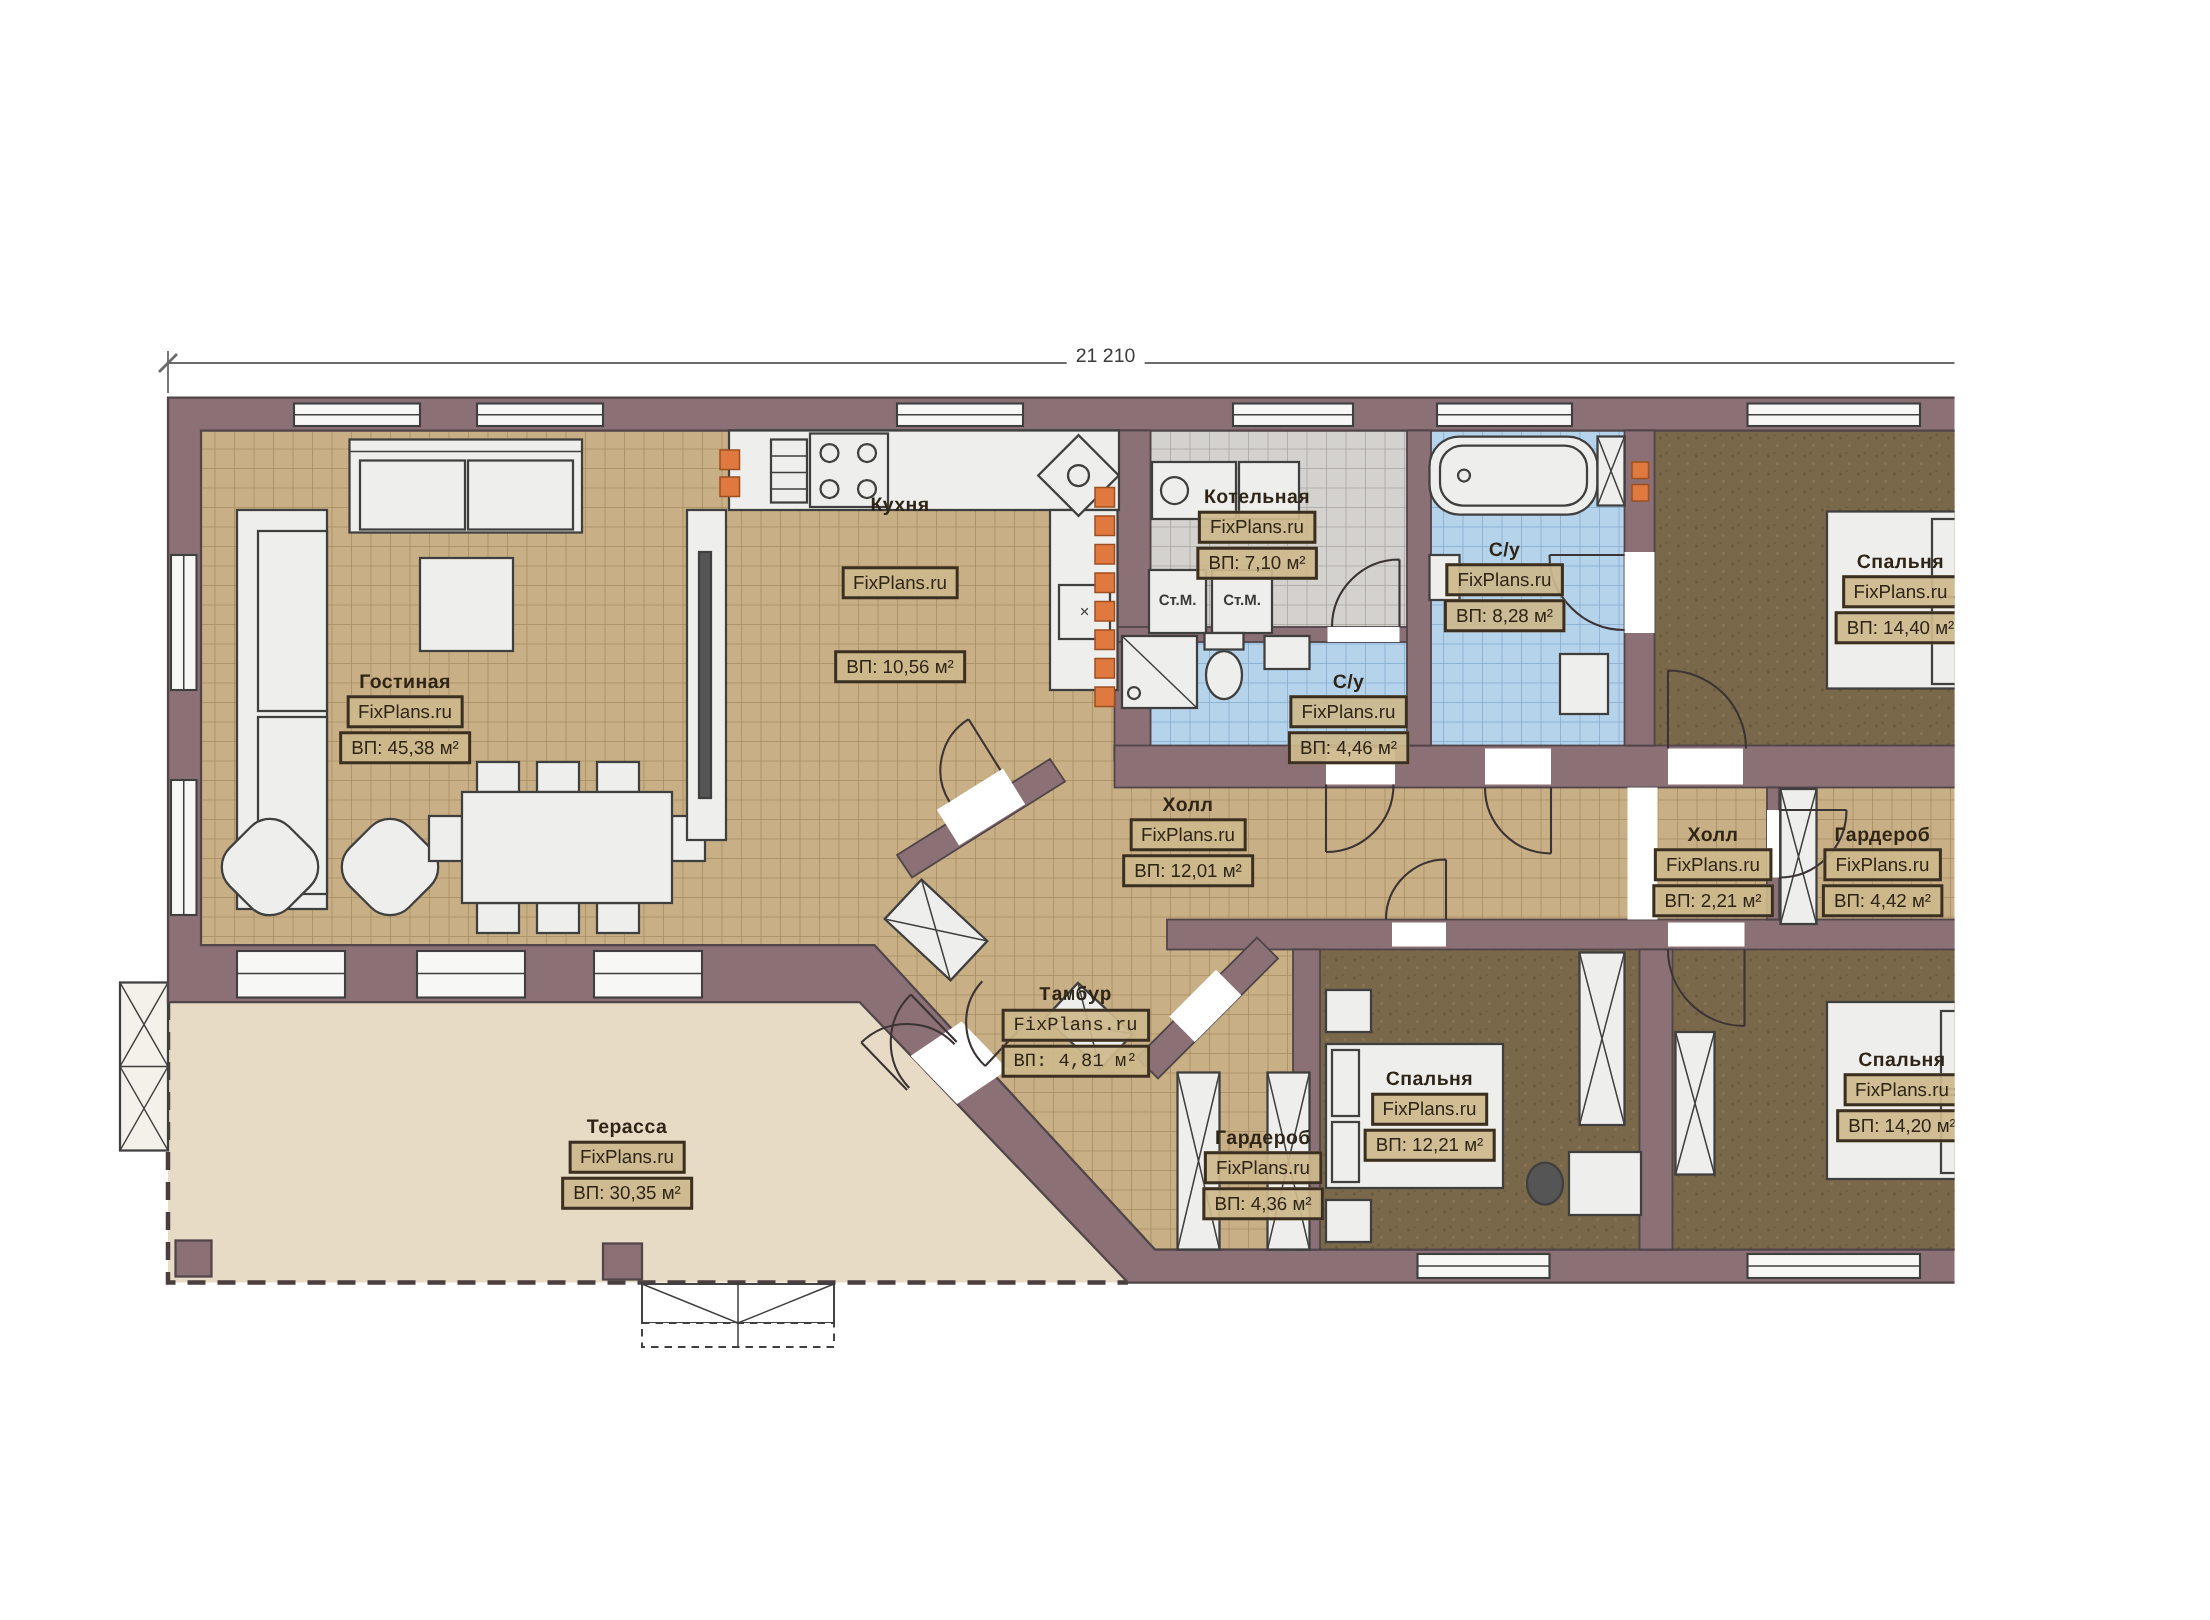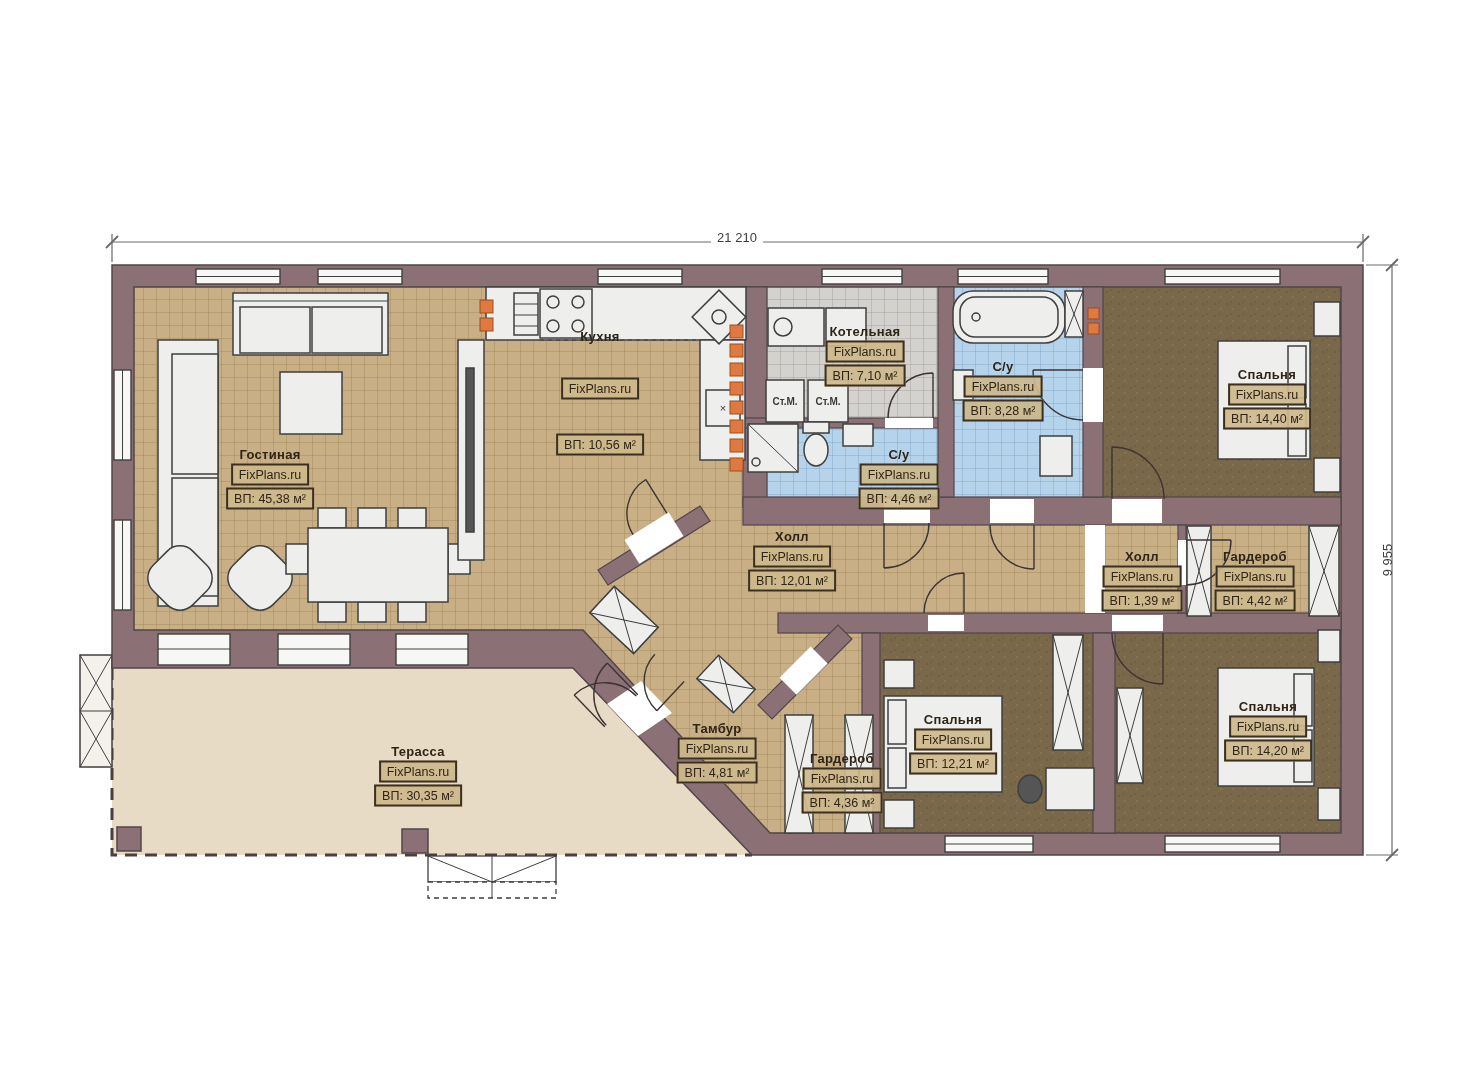--- a/index.html
+++ b/index.html
@@ -1,16 +1,16 @@
 <!DOCTYPE html>
 <html><head>
 <meta charset="utf-8">
 <style>
   html,body{margin:0;padding:0;background:#ffffff;}
-  .stage{position:relative;width:1473px;height:1080px;background:#ffffff;overflow:hidden;
+  .stage{position:relative;width:1303px;height:1080px;background:#ffffff;overflow:hidden;
          font-family:"Liberation Sans",sans-serif;}
   .stage svg{position:absolute;left:0;top:0;}
   
   .room-label{position:absolute;display:flex;flex-direction:column;align-items:center;
               transform:translate(-50%,-50%);color:#2f2517;z-index:5;}
   .room-name{font-weight:bold;font-size:13px;line-height:15px;white-space:nowrap;letter-spacing:.3px;}
   .label-box{border:2px solid #3b2f21;background:rgba(205,184,140,.92);padding:0 6px;
              font-size:12.5px;line-height:18px;white-space:nowrap;margin-top:2px;color:#2f2517;}
   .small-label{position:absolute;transform:translate(-50%,-50%);font-size:10px;color:#3a3a3a;
                white-space:nowrap;z-index:5;font-weight:bold;}
@@ -359,21 +359,21 @@
   <div class="room-label" style="left:270px;top:478px;justify-content:center;">
     <div class="room-name">Гостиная</div>
     <div class="label-box">FixPlans.ru</div>
     <div class="label-box">ВП: 45,38 м²</div>
   </div>
   <div class="room-label" style="left:600px;top:392px;gap:32px;">
     <div class="room-name">Кухня</div>
     <div class="label-box">FixPlans.ru</div>
     <div class="label-box">ВП: 10,56 м²</div>
   </div>
-  <div class="room-label" style="left:838px;top:355px;margin-left:27px;">
+  <div class="room-label" style="left:838px;top:355px;">
     <div class="room-name">Котельная</div>
     <div class="label-box">FixPlans.ru</div>
     <div class="label-box">ВП: 7,10 м²</div>
   </div>
   <div class="room-label" style="left:899px;top:478px;">
     <div class="room-name">С/у</div>
     <div class="label-box">FixPlans.ru</div>
     <div class="label-box">ВП: 4,46 м²</div>
   </div>
   <div class="room-label" style="left:1003px;top:390px;">
@@ -387,28 +387,28 @@
     <div class="label-box">ВП: 14,40 м²</div>
   </div>
   <div class="room-label" style="left:792px;top:560px;">
     <div class="room-name">Холл</div>
     <div class="label-box">FixPlans.ru</div>
     <div class="label-box">ВП: 12,01 м²</div>
   </div>
   <div class="room-label" style="left:1142px;top:580px;">
     <div class="room-name">Холл</div>
     <div class="label-box">FixPlans.ru</div>
-    <div class="label-box">ВП: 1,39 м²</div>
+    <div class="label-box">ВП: 2,21 м²</div>
   </div>
   <div class="room-label" style="left:1255px;top:580px;">
     <div class="room-name">Гардероб</div>
     <div class="label-box">FixPlans.ru</div>
     <div class="label-box">ВП: 4,42 м²</div>
   </div>
-  <div class="room-label" style="left:717px;top:752px;">
+  <div class="room-label" style="left:717px;top:687px;font-family:Liberation Mono, monospace;">
     <div class="room-name">Тамбур</div>
     <div class="label-box">FixPlans.ru</div>
     <div class="label-box">ВП: 4,81 м²</div>
   </div>
   <div class="room-label" style="left:842px;top:782px;">
     <div class="room-name">Гардероб</div>
     <div class="label-box">FixPlans.ru</div>
     <div class="label-box">ВП: 4,36 м²</div>
   </div>
   <div class="room-label" style="left:953px;top:743px;">

